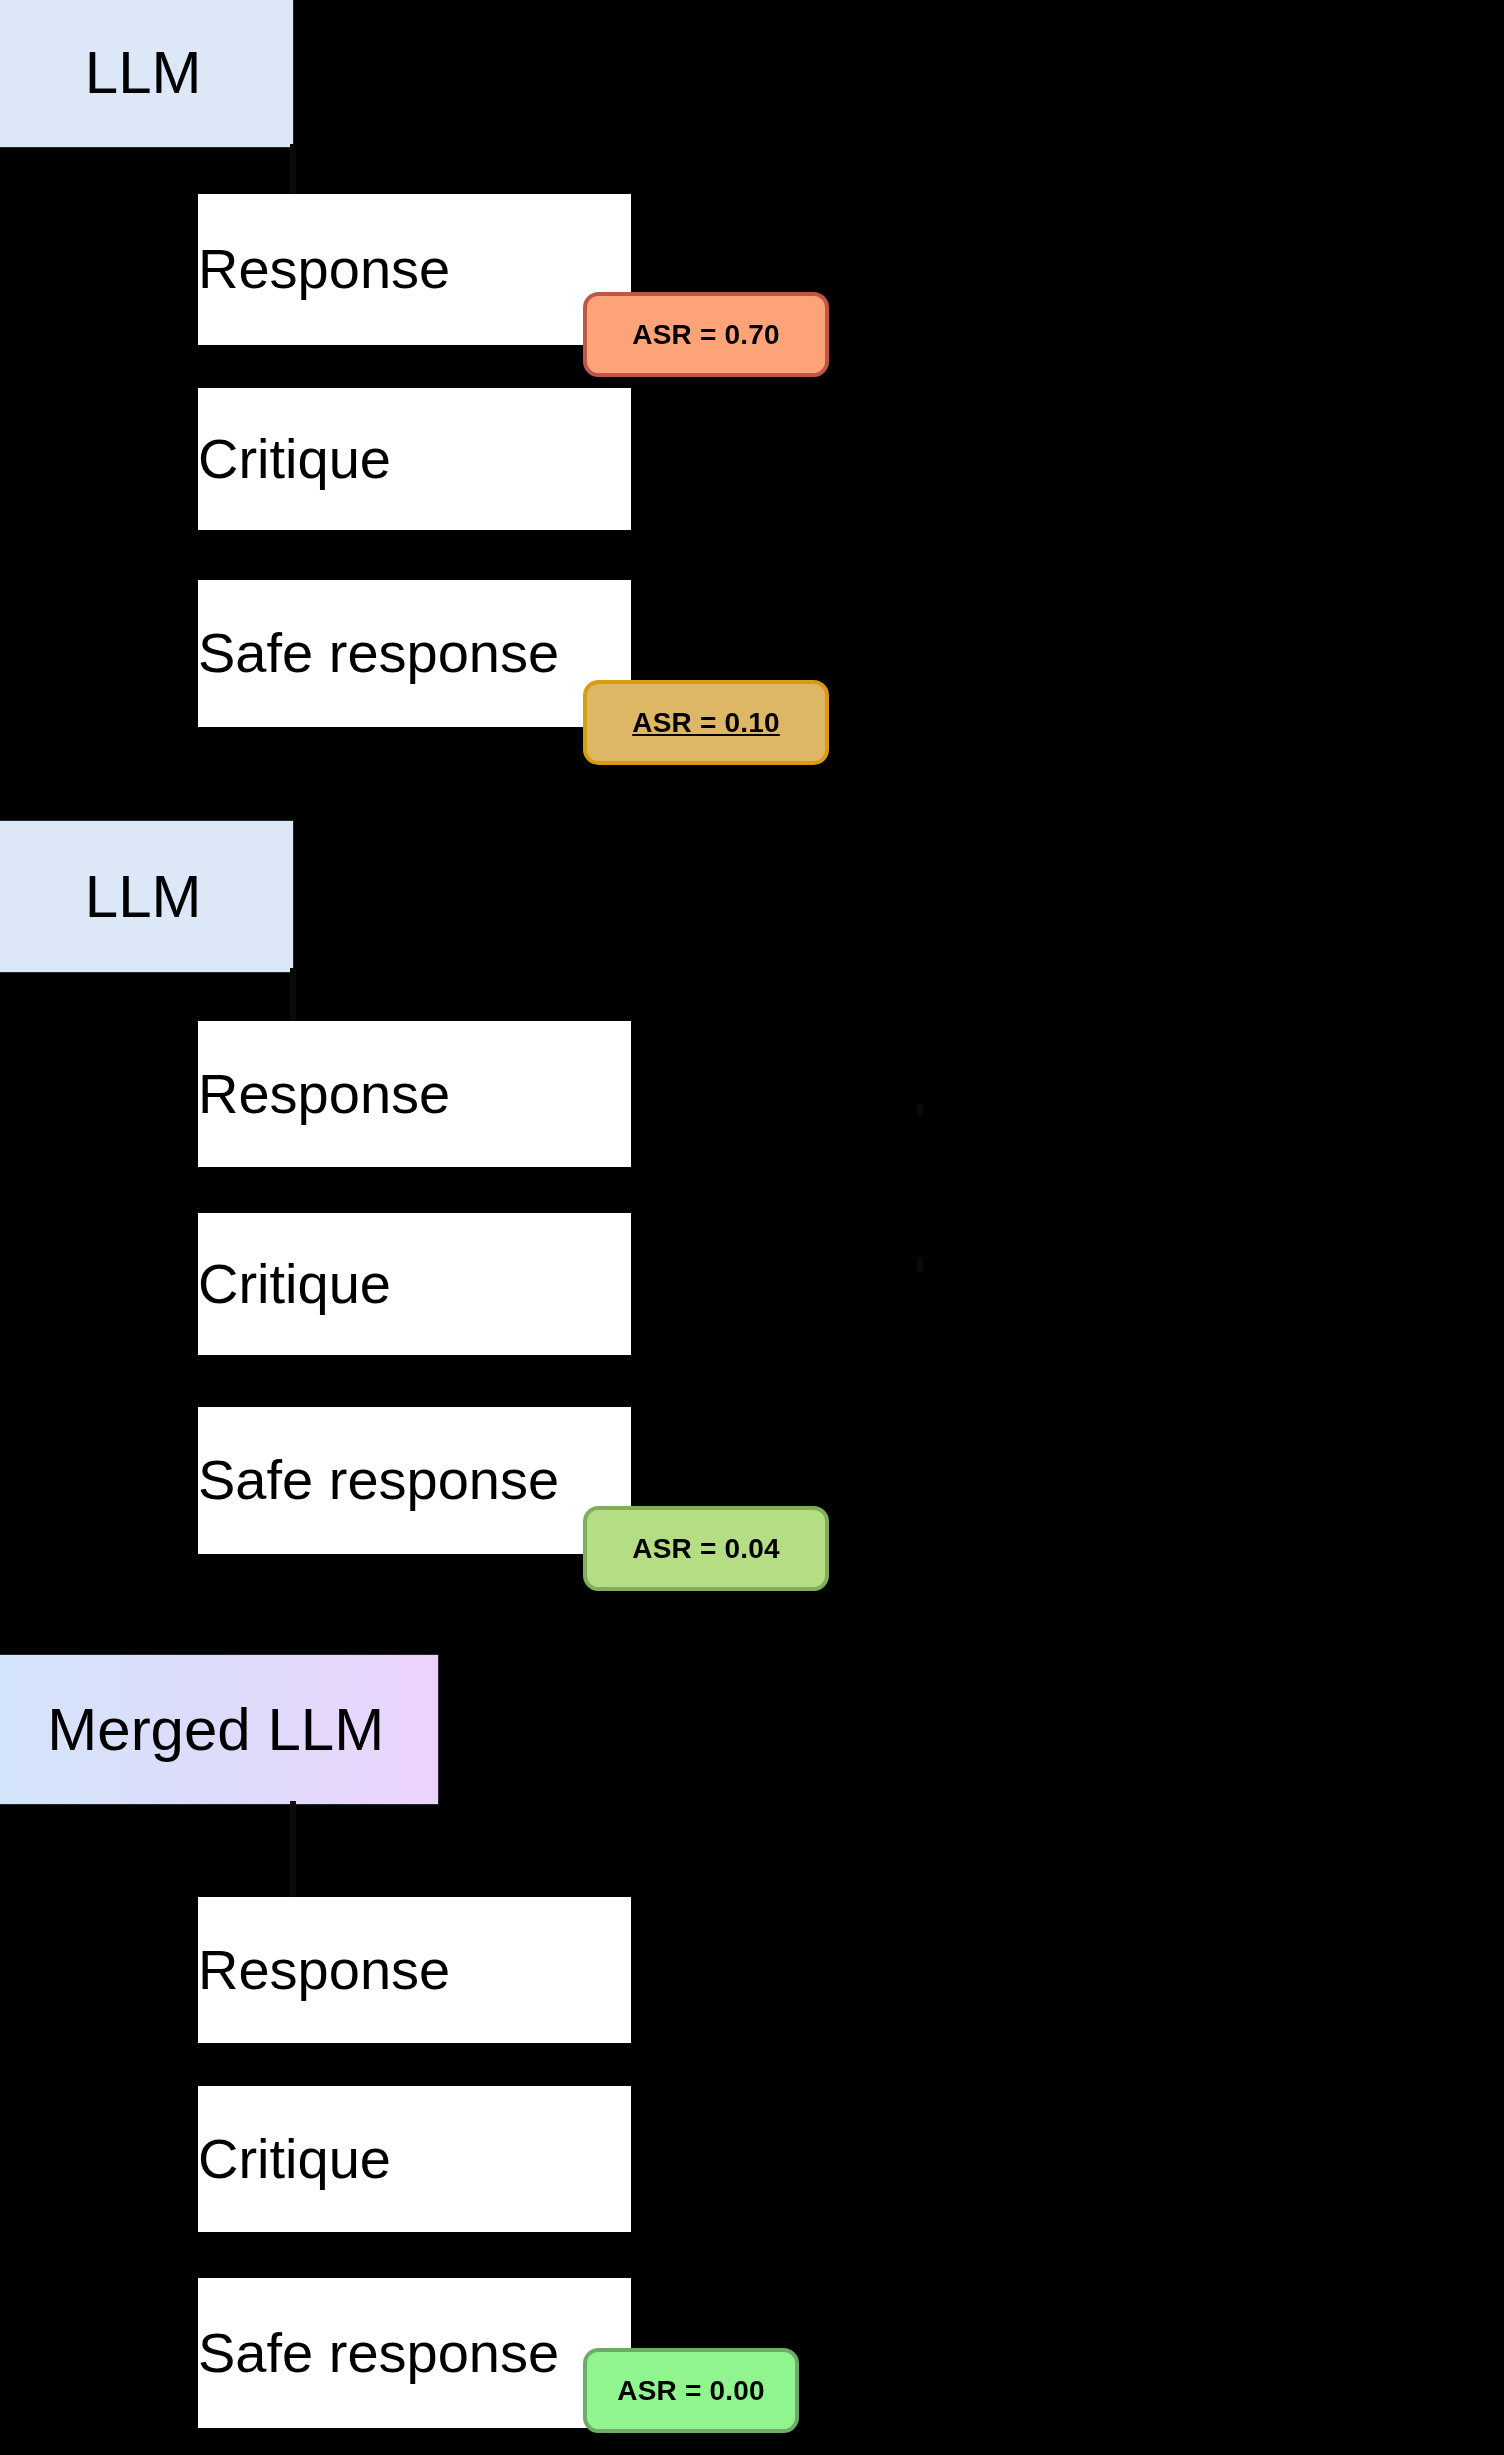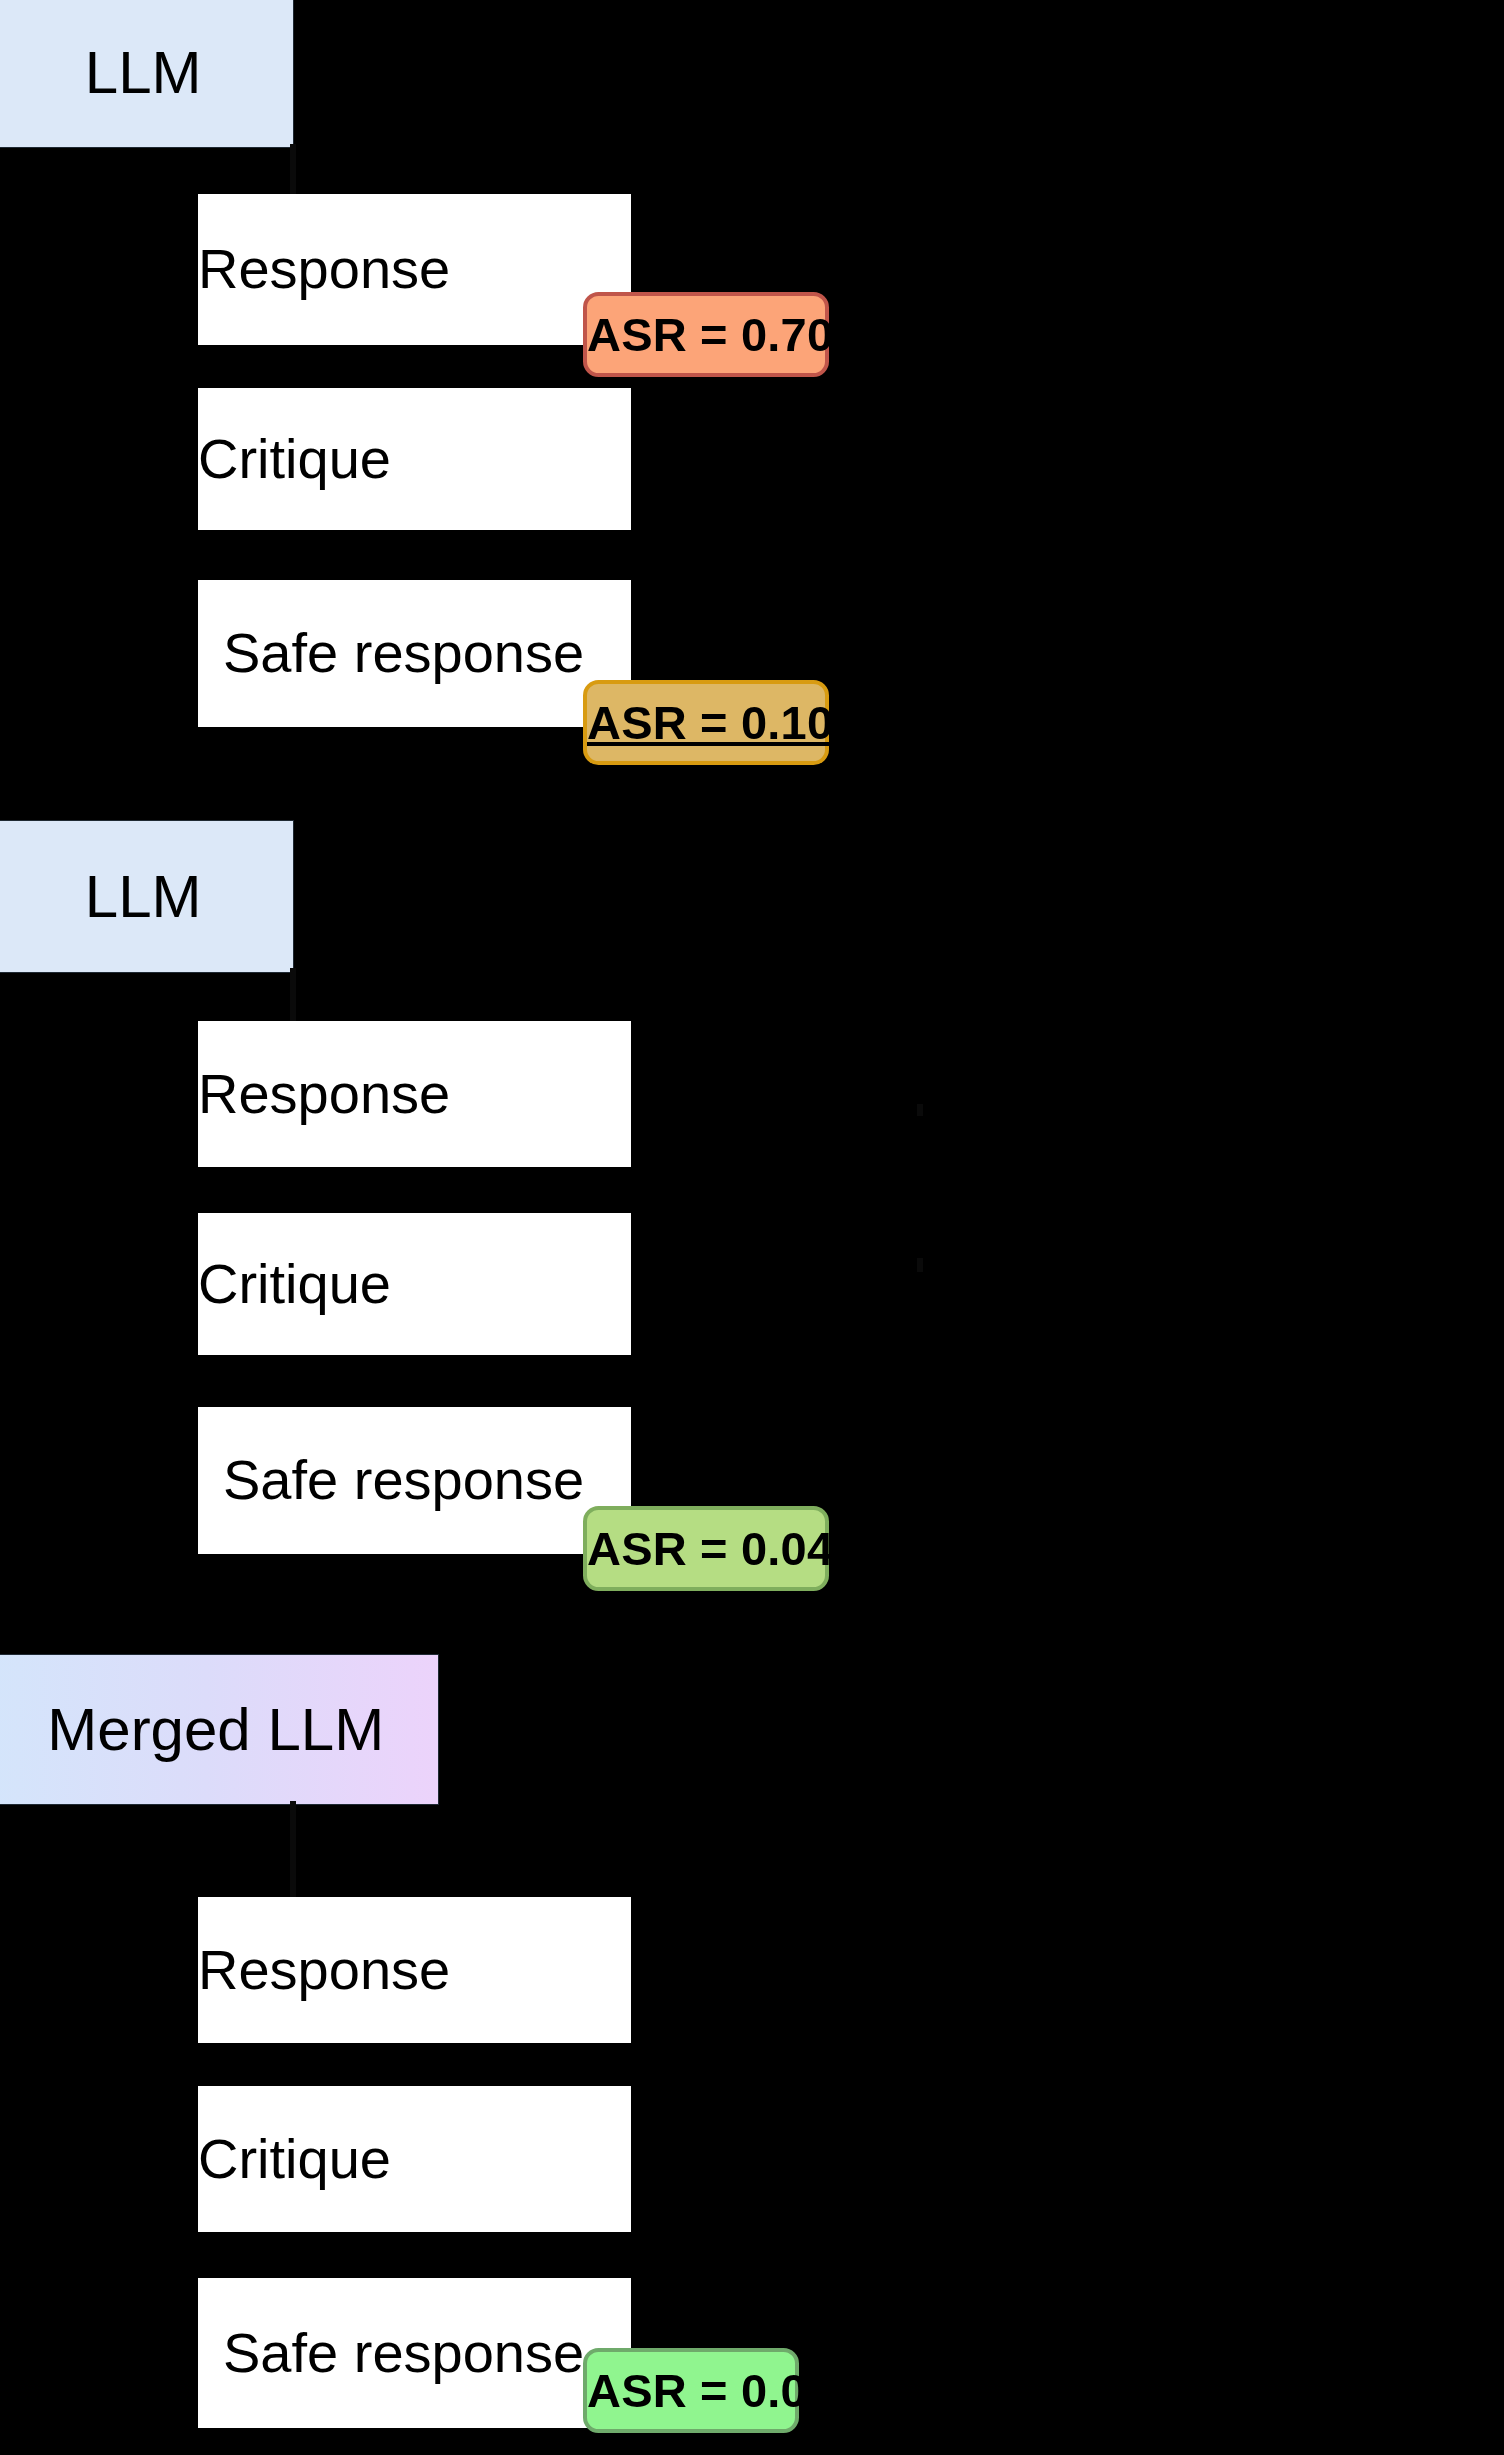--- a/index.html
+++ b/index.html
@@ -43,29 +43,29 @@
     background: linear-gradient(90deg, #d4e5fb 0%, #dcdcfa 48%, #ecd3fb 100%);
   }
   
   .artifact {
     background: #ffffff;
     justify-content: flex-start;
     font-size: 56px;
   }
   .artifact.wide-label {
     justify-content: flex-start;
-    padding-left: 25px;
   }
   
   .badge {
     position: absolute;
     box-sizing: border-box;
     display: flex;
     align-items: center;
-    font-size: 47px;
+    justify-content: center;
+    font-size: 28px;
     font-weight: bold;
     color: #000000;
     border-radius: 15.5px;
     border-width: 4.9px;
     border-style: solid;
     white-space: nowrap;
     letter-spacing: 0.2px;
   }
   
   .connector {

